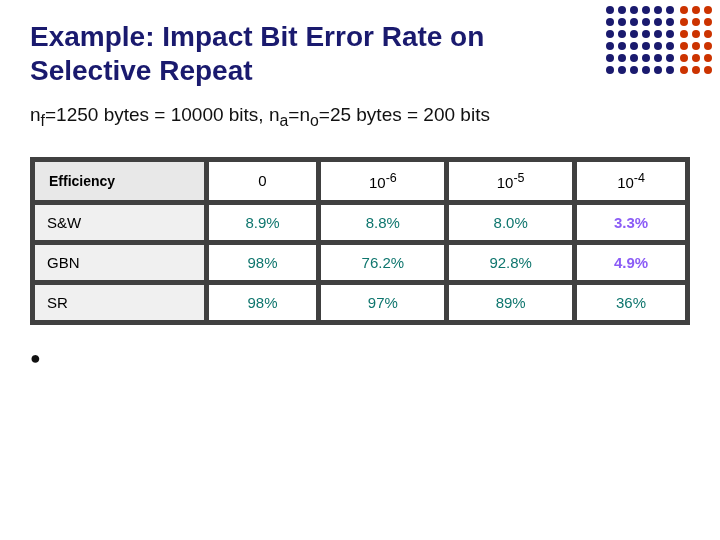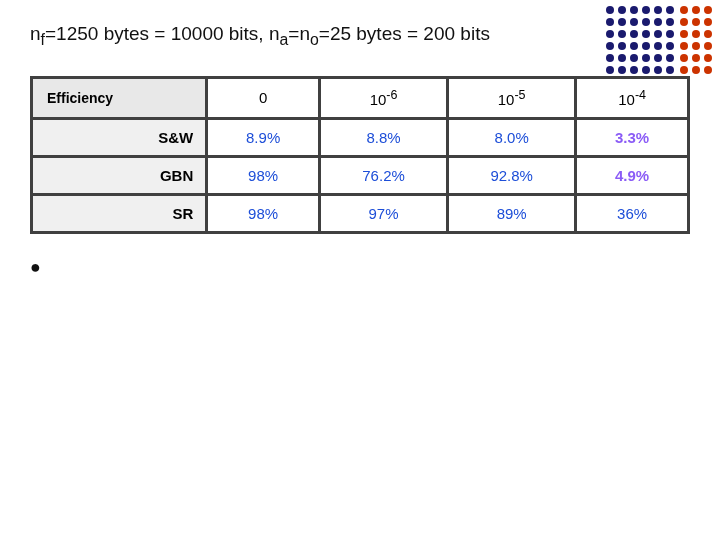--- a/index.html
+++ b/index.html
@@ -55,42 +55,42 @@
     }
 
     
     .data-table {
       width: 100%;
       border-collapse: collapse;
       margin-bottom: 22px;
     }
 
     .data-table td, .data-table th {
-      border: 3px solid #404040;
+      border: 5px solid #404040;
       text-align: center;
       padding: 9px 12px;
       font-size: 15px;
     }
 
     .data-table .header-cell {
       background: #e8e8e8;
       font-weight: bold;
       font-size: 14px;
       text-align: left;
       padding-left: 14px;
     }
 
     .data-table .row-label {
       background: #f0f0f0;
-      font-weight: bold;
-      text-align: right;
+      font-weight: normal;
+      text-align: left;
     }
 
     .normal-val {
-      color: #1d4ed8;
+      color: #0f766e;
     }
 
     .orange-val {
       color: #8b5cf6;
       font-weight: bold;
     }
 
     .footer-note {
       display: flex;
       align-items: flex-start;
@@ -168,20 +168,21 @@
       <circle cx="96" cy="58" r="4"></circle>
       <circle cx="108" cy="58" r="4"></circle>
     <circle cx="84" cy="70" r="4"></circle>
       <circle cx="96" cy="70" r="4"></circle>
       <circle cx="108" cy="70" r="4"></circle>
   </g>
 </svg>
 
 <div class="page">
 
+  <h1 class="title">Example:  Impact Bit Error Rate on Selective Repeat</h1>
 
   <div class="description">
     <span>
       n<sub>f</sub>=1250 bytes = 10000 bits, n<sub>a</sub>=n<sub>o</sub>=25 bytes = 200 bits
     </span><br>
   </div>
 
   <table class="data-table">
     <thead>
       <tr>

